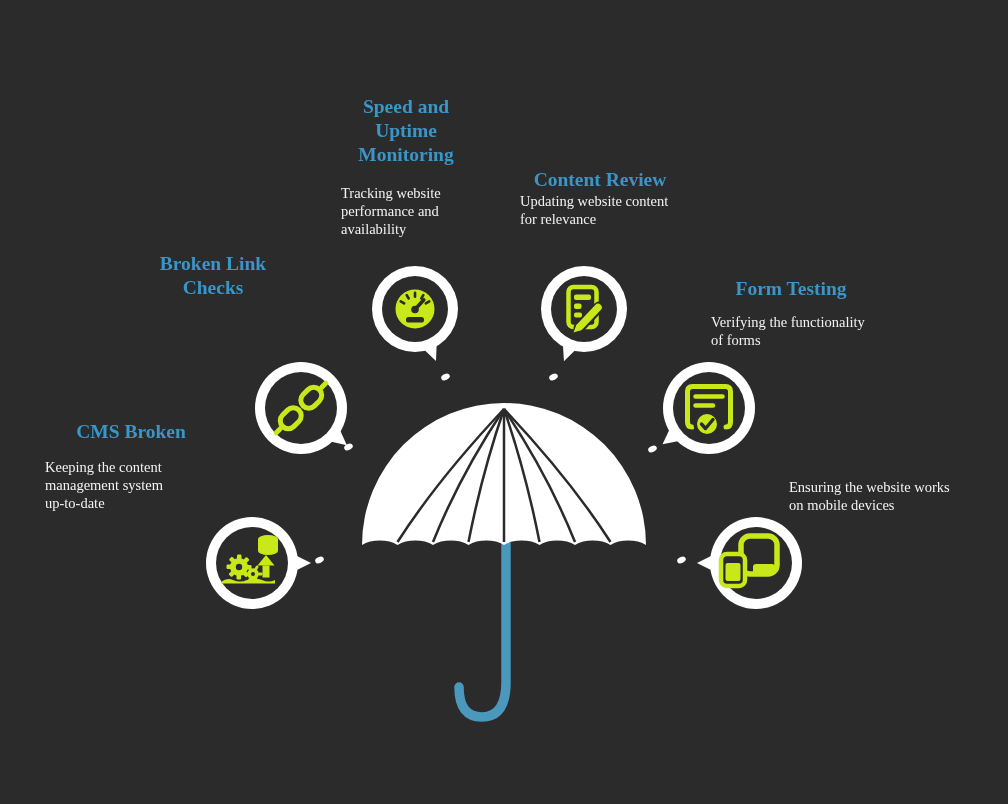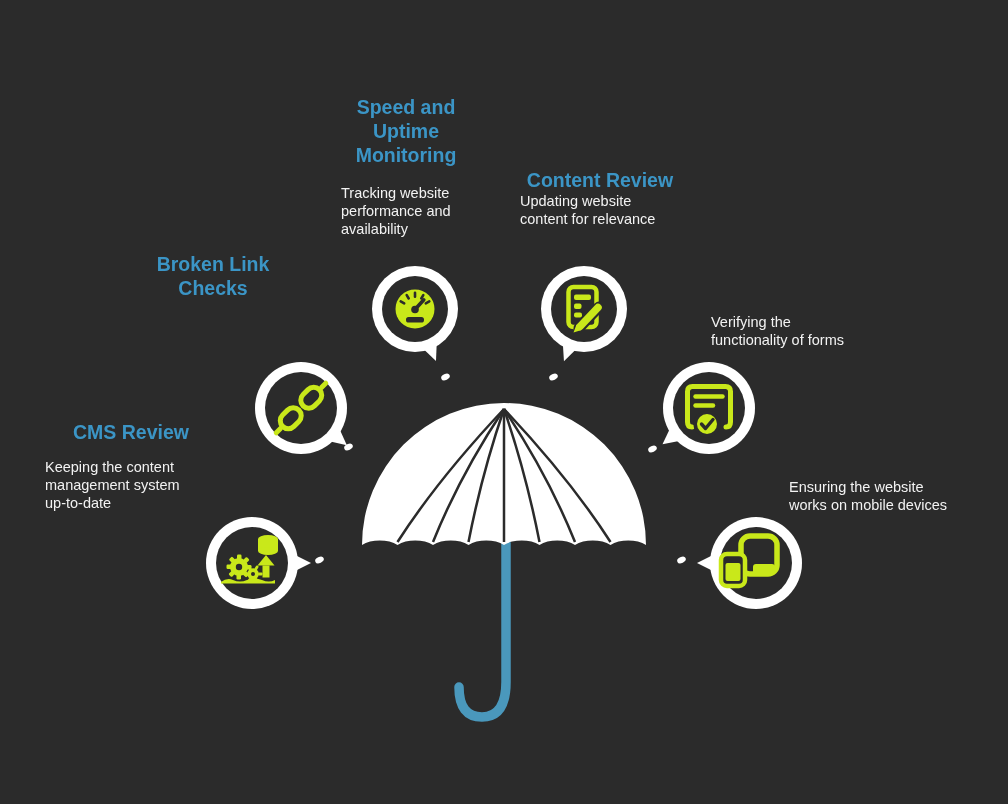--- a/index.html
+++ b/index.html
@@ -7,21 +7,21 @@
     --accent_blue:#3b95c6;
     --body_text:#f2f2f2;
     --lime_green:#c9e81a;
     --badge_white:#ffffff;
     --handle_blue:#4a98bc;
   }
   html,body{margin:0;padding:0;background:var(--background);}
   .stage{
     position:relative;width:1008px;height:804px;overflow:hidden;
     background:var(--background);
-    font-family:Liberation Sans, sans-serif;
+    font-family:Liberation Serif, serif;
   }
   .topic-title{
     position:absolute;transform:translateX(-50%);
     color:var(--accent_blue);font-weight:bold;font-size:19.5px;line-height:24px;
     text-align:center;
   }
   .topic-desc{
     position:absolute;transform:translateX(-50%);
     color:var(--body_text);font-size:14.5px;line-height:18px;
     text-align:left;
@@ -66,23 +66,24 @@
 <div class="stage">
 
   <div class="topic-title t-speed">Speed and Uptime Monitoring</div>
   <div class="topic-desc  d-speed">Tracking website performance and availability</div>
 
   <div class="topic-title t-content">Content Review</div>
   <div class="topic-desc  d-content">Updating website content for relevance</div>
 
   <div class="topic-title t-broken">Broken Link Checks</div>
 
+  <div class="topic-title t-form">Form Testing</div>
   <div class="topic-desc  d-form">Verifying the functionality of forms</div>
 
-  <div class="topic-title t-cms">CMS Review</div>
+  <div class="topic-title t-cms">CMS Broken</div>
   <div class="topic-desc  d-cms">Keeping the content management system up-to-date</div>
 
   <div class="topic-desc  d-mobile">Ensuring the website works on mobile devices</div>
 
   <svg class="badge b-speed" viewBox="0 0 130 130">
     <g transform="rotate(68 65 65)">
         <polygon points="99,55 121,65 99,75" style="fill:var(--badge_white)"></polygon>
       </g>
     <circle cx="65" cy="65" r="43" style="fill:var(--badge_white)"></circle>
     <circle cx="65" cy="65" r="33" style="fill:var(--background)"></circle>

